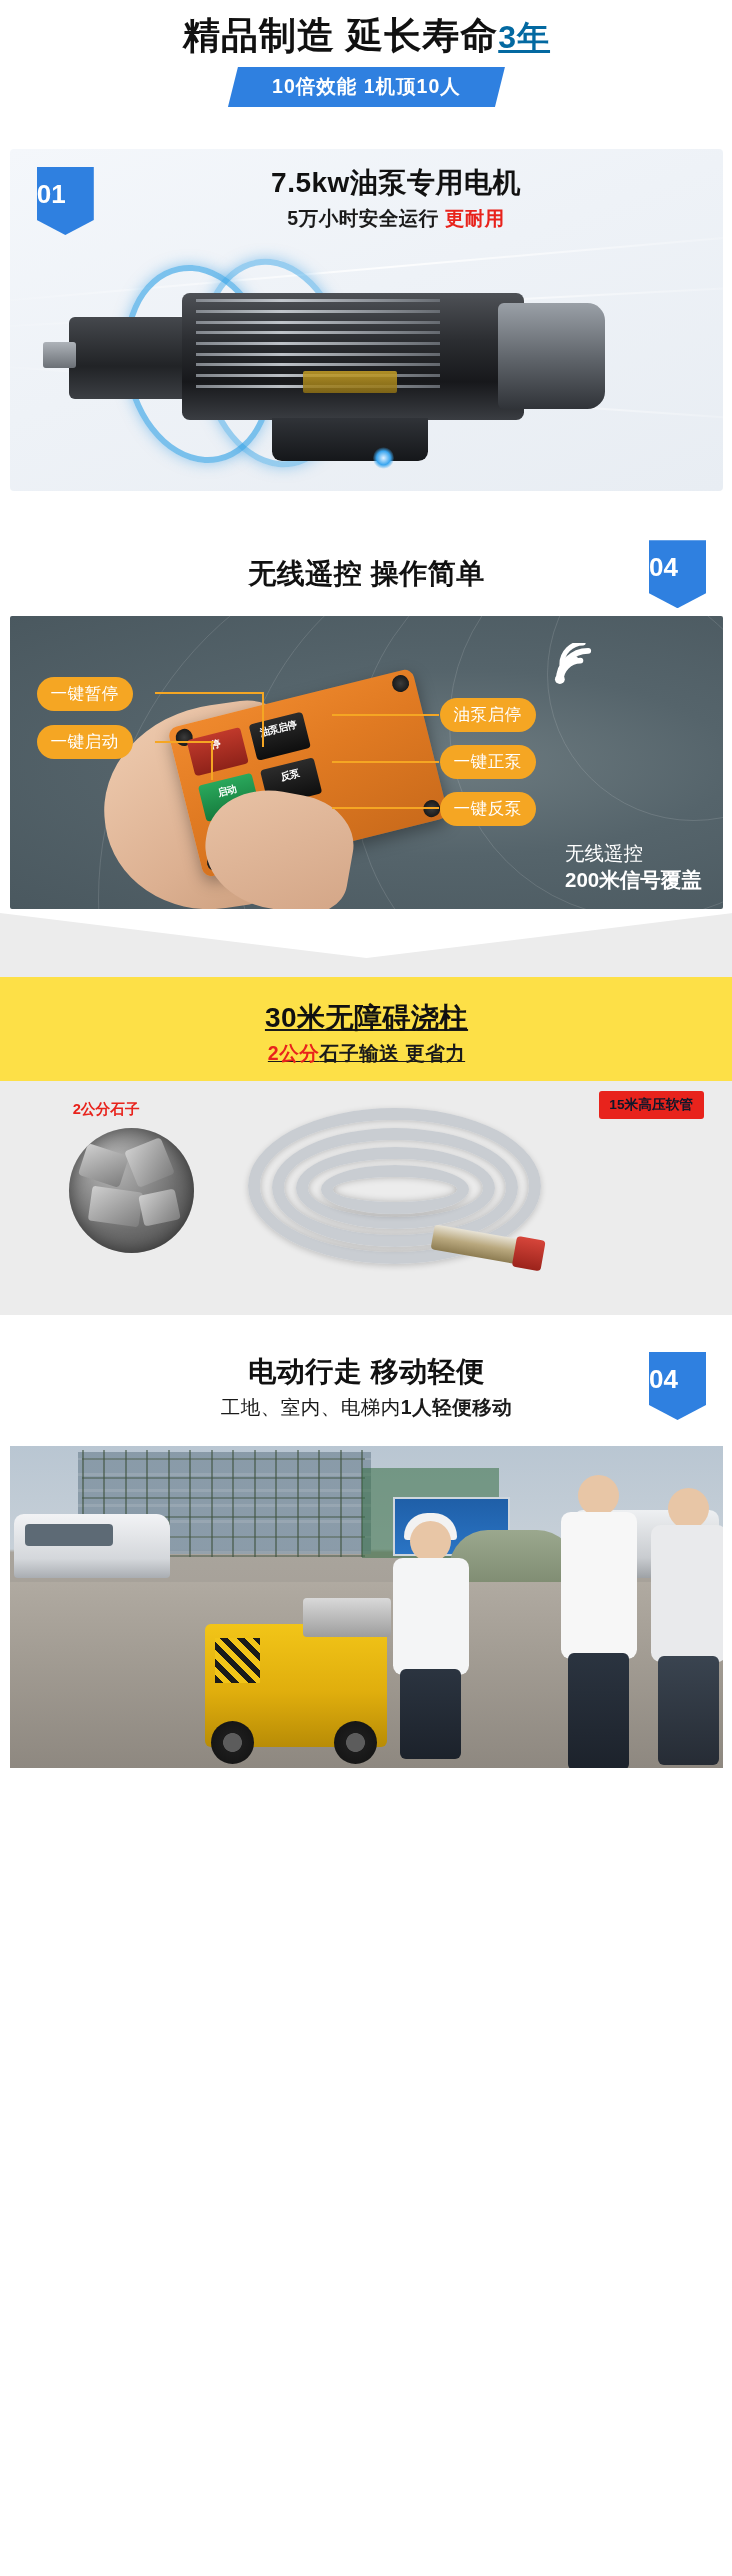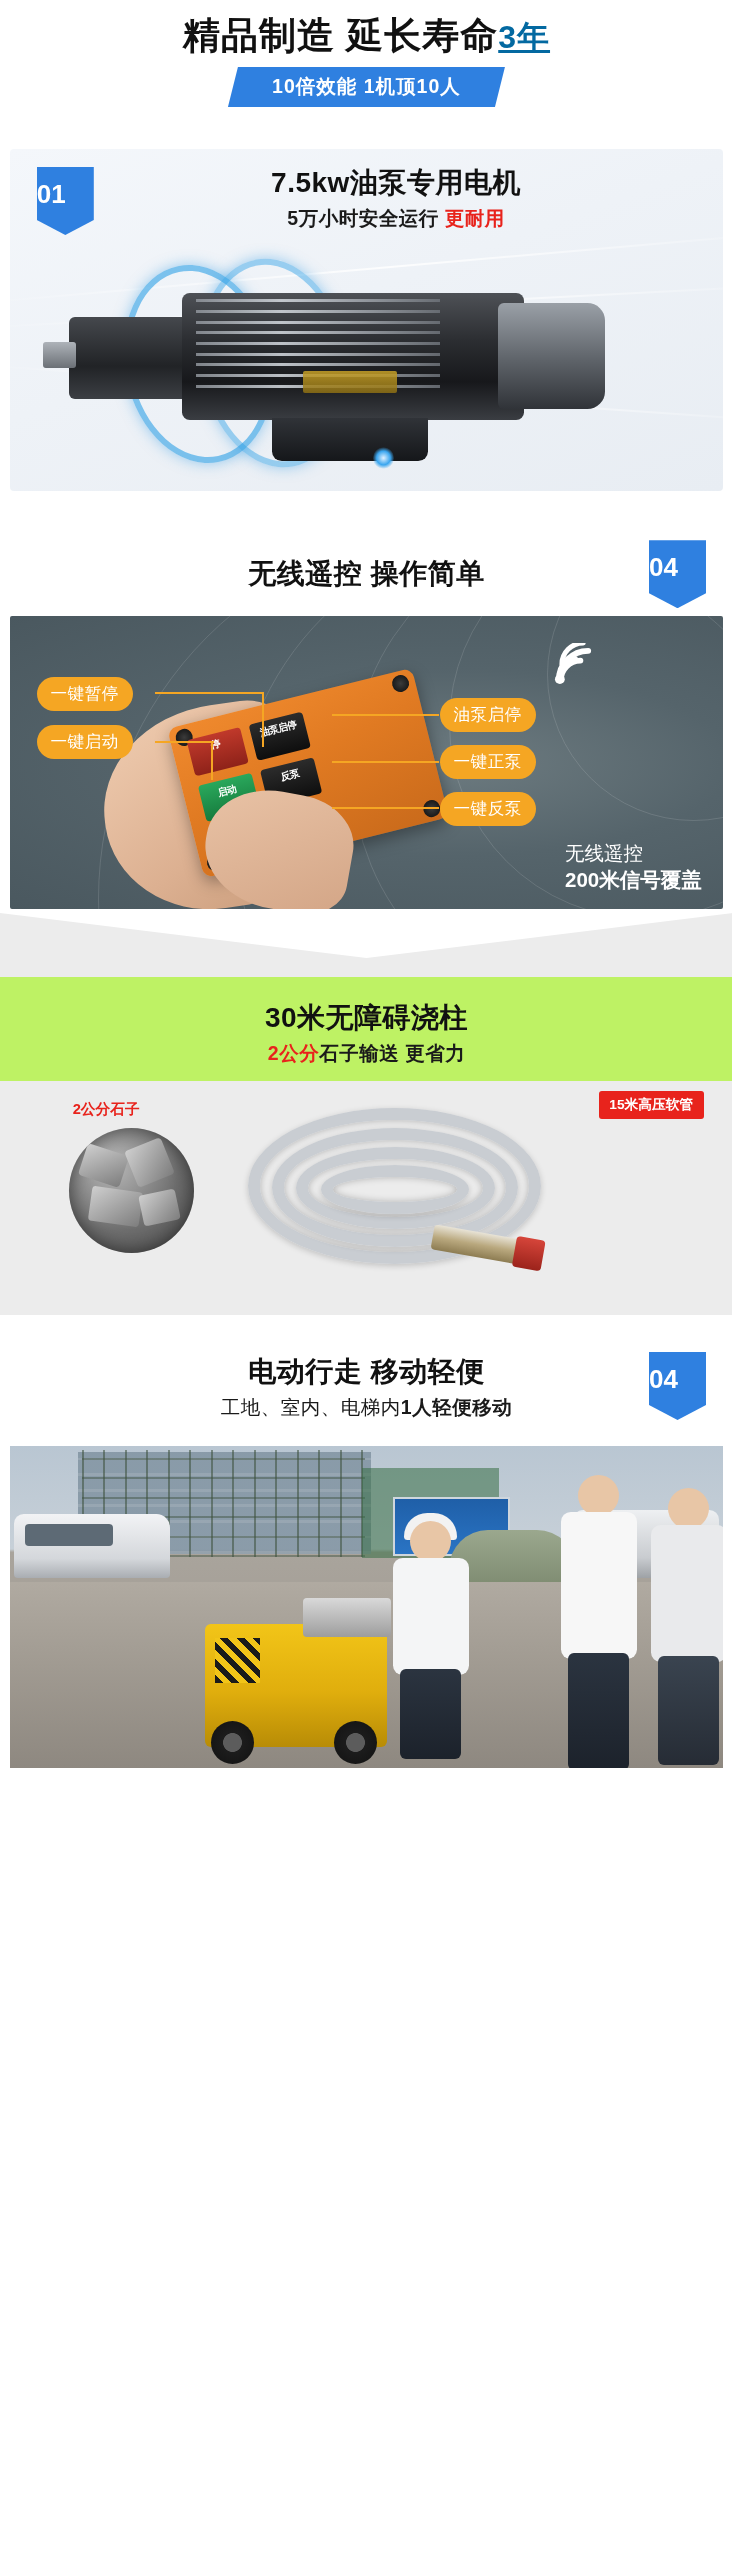--- a/index.html
+++ b/index.html
@@ -175,21 +175,21 @@
   .remote-caption .l2 { font-size: 20.5px; font-weight: bold; }
 
   
   .s3 { margin-top: 3.9px; background: #fff; position: relative; }
   .chevron {
     width: 733px; height: 64px;
     background: #ececec;
     clip-path: polygon(0 0, 50% 45px, 100% 0, 100% 64px, 0 64px);
   }
   .s3-body { background: #ececec; padding-bottom: 25.4px; position: relative; }
-  .s3 .sec-head { background: #bef264; }
+  .s3 .sec-head { background: #fde047; text-decoration: underline; }
   .hose-stage { position: relative; height: 205px; margin: 3.9px 11.7px 0; }
   .stone-photo {
     position: absolute; left: 57px; top: 43px; width: 125px; height: 125px;
     border-radius: 50%; overflow: hidden;
     background: radial-gradient(circle at 35% 30%, #b9b9b9, #6e6e6e 55%, #4a4a4a 100%);
     box-shadow: inset 0 0 19.5px rgba(0,0,0,.5);
   }
   .stone-photo i {
     position: absolute; background: linear-gradient(140deg,#cfcfcf,#7d7d7d);
     border-radius: 3.9px; transform: rotate(18deg);
@@ -202,21 +202,21 @@
     position: absolute; left: 227px; top: 17.6px; width: 322px; height: 176px;
   }
   .hose-coil i {
     position: absolute; border: 12.7px solid #c9cdd2;
     border-radius: 50%;
     background: transparent;
     box-shadow: inset 0 0 7.8px rgba(0,0,0,.25), 0 2px 5.9px rgba(0,0,0,.18);
   }
   .hose-tag {
     position: absolute; right: 17.6px; top: 5.9px;
-    background: #e8231c; color:#ffffff; font-size: 13.7px; font-weight: bold;
+    background: #e8231c; color:#0f172a; font-size: 13.7px; font-weight: bold;
     padding: 4.9px 10.7px; border-radius: 2.9px; white-space: nowrap; z-index: 6;
   }
   .hose-coupler {
     position: absolute; left: 420px; top: 147px; width: 90px; height: 25.4px;
     background: linear-gradient(180deg,#e8e3d6,#b9a87e 50%,#8d7c52);
     border-radius: 3.9px; transform: rotate(10deg);
   }
   .hose-coupler .red-end {
     position: absolute; right: -21.5px; top: -2.9px; width: 29px; height: 31px;
     background: linear-gradient(180deg,#d6453a,#9b231b); border-radius: 3.9px;

